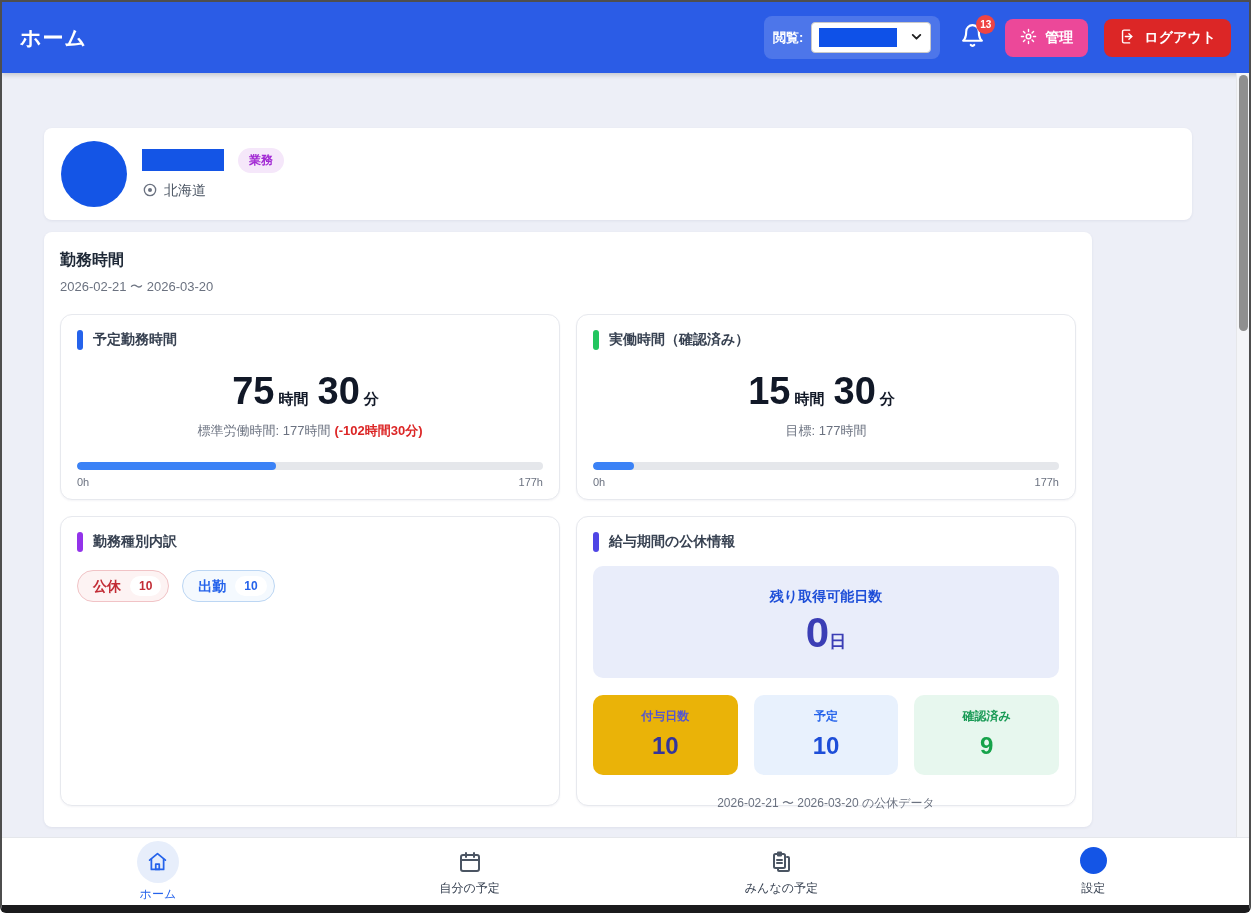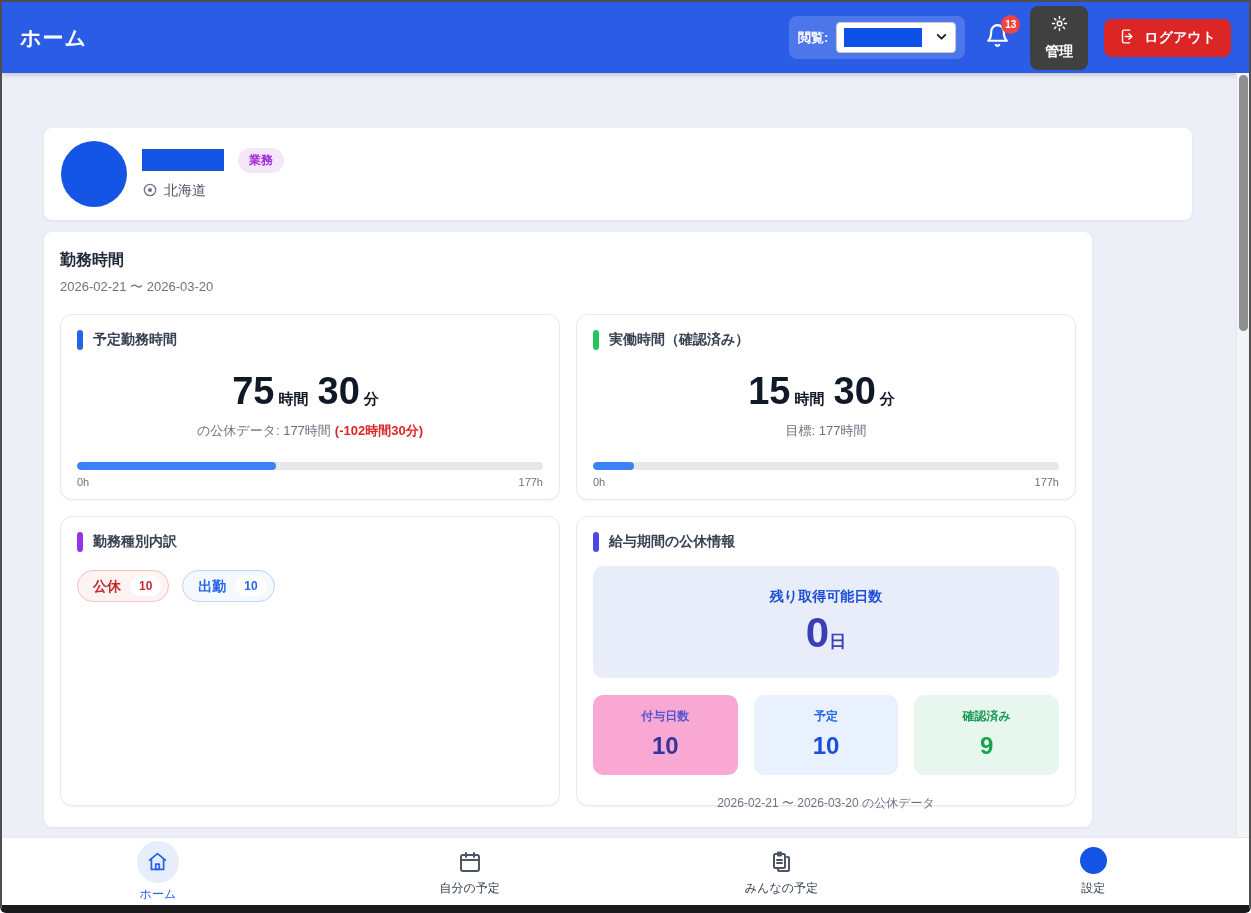--- a/index.html
+++ b/index.html
@@ -27,21 +27,21 @@
   .select-redaction { width:78px; height:19px; background:#0e51e8; }
   .bell-wrap { position:relative; margin:0 4px; cursor:pointer; }
   .nbadge {
     position:absolute; top:-8px; right:-10px; min-width:19px; height:19px; padding:0 4px;
     background:#ef4444; border-radius:10px; color:#fff; font-size:10px; font-weight:bold;
     display:flex; align-items:center; justify-content:center;
   }
   .btn { display:flex; align-items:center; gap:8px; border:none; border-radius:8px;
     padding:9px 15px; color:#fff; font-size:14px; font-weight:bold; cursor:pointer;
     font-family:inherit; }
-  .btn-admin { background:#404040;flex-direction:column; }
+  .btn-admin { background:#ec4899; }
   .btn-logout { background:#dc2626; }
   
   .main { flex:1; overflow:hidden; padding:55px 0 0 42px; position:relative; }
   .card { background:#fff; border-radius:8px; box-shadow:0 1px 3px rgba(30,40,90,.07); }
   .profile-card { width:1148px; height:92px; display:flex; align-items:center; padding:0 17px; gap:15px; }
   .avatar { width:66px; height:66px; border-radius:50%; background:#1455e6; flex-shrink:0; }
   .profile-main { display:flex; flex-direction:column; gap:9px; }
   .name-row { display:flex; align-items:center; gap:14px; }
   .name-redaction { width:82px; height:22px; background:#1455e6; }
   .role-badge { background:#f5e7fa; color:#a32cd4; font-size:12px; font-weight:bold; padding:4px 11px; border-radius:9999px; }
@@ -71,21 +71,21 @@
   .chip { display:inline-flex; align-items:flex-end; gap:9px; border-radius:9999px; padding:5px 7px 5px 15px; border:1px solid; font-size:14px; font-weight:bold; }
   .chip-red { border-color:#f1c3c6; background:#fdf3f3; color:#c22c35; }
   .chip-blue { border-color:#bcd6f3; background:#f4f9fe; color:#2563eb; }
   .chip-count { background:#fff; border-radius:9999px; padding:3px 9px; font-size:12px; font-weight:bold; }
   .holiday-panel { margin-top:14px; background:#e9edfa; border-radius:10px; padding:22px 10px; text-align:center; }
   .remain-label { color:#1d4ed8; font-size:14px; font-weight:bold; }
   .remain-value { color:#3b3eb5; font-size:42px; font-weight:bold; margin-top:4px; line-height:1.1; }
   .remain-unit { font-size:17px; font-weight:bold; }
   .stats { display:flex; gap:16px; margin-top:17px; }
   .stat { flex:1; border-radius:10px; padding:13px 0 15px; text-align:center; }
-  .stat-0 { background:#f9a8d4; } .stat-0 .stat-label { color:#5456d0; } .stat-0 .stat-value { color:#34359c; }
+  .stat-0 { background:#eab308; } .stat-0 .stat-label { color:#5456d0; } .stat-0 .stat-value { color:#34359c; }
   .stat-1 { background:#e8f1fd; } .stat-1 .stat-label { color:#2563eb; } .stat-1 .stat-value { color:#1d4ed8; }
   .stat-2 { background:#e7f7ee; } .stat-2 .stat-label { color:#189a55; } .stat-2 .stat-value { color:#16a34a; }
   .stat-label { font-size:12px; font-weight:bold; }
   .stat-value { font-size:24px; font-weight:bold; margin-top:7px; }
   .holiday-caption { text-align:center; font-size:12px; color:#6b7280; margin-top:20px; }
   
   .bottom-nav { height:68px; flex-shrink:0; background:#fff; border-top:1px solid #e5e7eb; display:flex; align-items:center; z-index:5; }
   .nav-item { flex:1; display:flex; flex-direction:column; align-items:center; gap:3px; cursor:pointer; }
   .nav-icon-circle { width:42px; height:42px; border-radius:50%; background:#e7eefb; display:flex; align-items:center; justify-content:center; }
   .nav-label { font-size:12px; color:#374151; }
@@ -175,21 +175,21 @@
 
         <div class="sub-card r1">
           <div class="card-head">
             <span class="accent accent-blue"></span>
             <span class="card-title">予定勤務時間</span>
           </div>
           <div class="time-display">
             <span class="time-num">75</span><span class="time-unit">時間</span><span class="time-num">30</span><span class="time-unit">分</span>
           </div>
           <div class="time-sub">
-            <span>の公休データ: 177時間</span><span class="diff">(-102時間30分)</span>
+            <span>標準労働時間: 177時間</span><span class="diff">(-102時間30分)</span>
           </div>
           <div class="progress-wrap">
             <div class="progress-track">
               <div class="progress-fill" style="width: 42.7%;"></div>
             </div>
             <div class="progress-labels">
               <span>0h</span>
               <span>177h</span>
             </div>
           </div>

